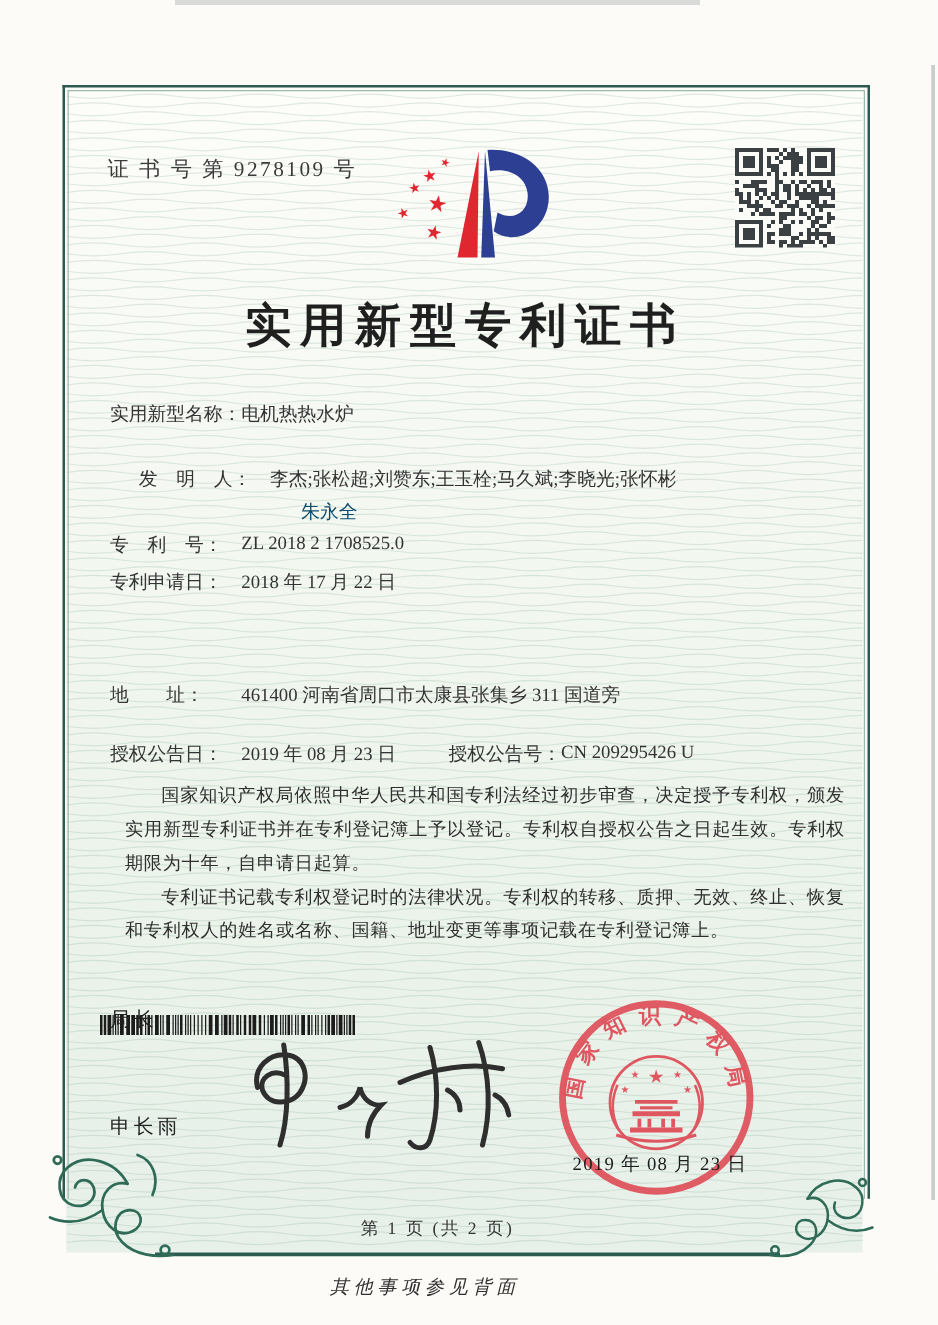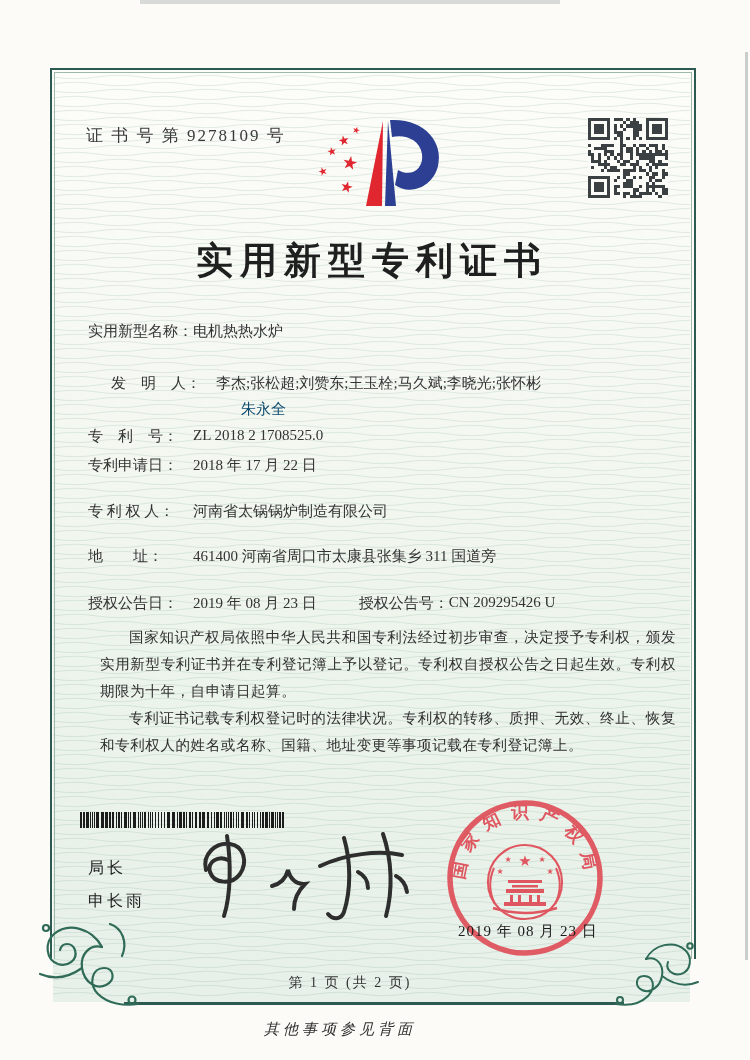--- a/index.html
+++ b/index.html
@@ -31,21 +31,21 @@
   .row-filing{top:456px;}
   .row-patentee{top:502px;}
   .row-address{top:547px;align-items:center;}
   .row-grant{top:594px;}
   .row-grant .lbl2{margin-left:42px;white-space:pre;}
   .paras{left:88px;top:624px;width:576px;font-size:14.5px;line-height:27px;
          letter-spacing:.6px;color:#2f2f2f;text-align:justify;margin-left:12px;}
   .paras p{margin:0;text-indent:2em;}
   .director{left:88px;font-size:16px;letter-spacing:3px;color:#222;
             font-family:"Liberation Sans","DejaVu Sans",sans-serif;}
-  .director-title{top:858px;}
+  .director-title{top:806px;}
   .director-name{top:891px;}
   .seal-date{left:458px;top:922px;font-size:15px;letter-spacing:1px;color:#1c1c1c;z-index:6;}
   .page-info{left:0;top:974px;width:700px;text-align:center;font-size:14px;letter-spacing:2px;color:#333;}
   .back-note{left:0;top:1020px;width:680px;text-align:center;font-size:15px;letter-spacing:4px;color:#2f2f2f;
              font-style:italic;}
   
   .logo-star{position:absolute;color:#e02730;line-height:1;transform:rotate(-12deg);}
   svg{display:block;}
 </style>
 </head>
@@ -475,24 +475,20 @@
   <div class="abs row row-patentno">
     <span class="lbl">专　利　号：</span>
     <span class="val">ZL 2018 2 1708525.0</span>
   </div>
 
   <div class="abs row row-filing">
     <span class="lbl">专利申请日：</span>
     <span class="val">2018 年 17 月 22 日</span>
   </div>
 
-  <div class="abs row row-patentee">
-    <span class="lbl">专 利 权 人：</span>
-    <span class="val">河南省太锅锅炉制造有限公司</span>
-  </div>
 
   <div class="abs row row-address">
     <span class="lbl">地　　址：</span>
     <span class="val">461400 河南省周口市太康县张集乡 311 国道旁</span>
   </div>
 
   <div class="abs row row-grant">
     <span class="lbl">授权公告日：</span>
     <span class="val">2019 年 08 月 23 日</span>
     <span class="lbl2">授权公告号：</span>

